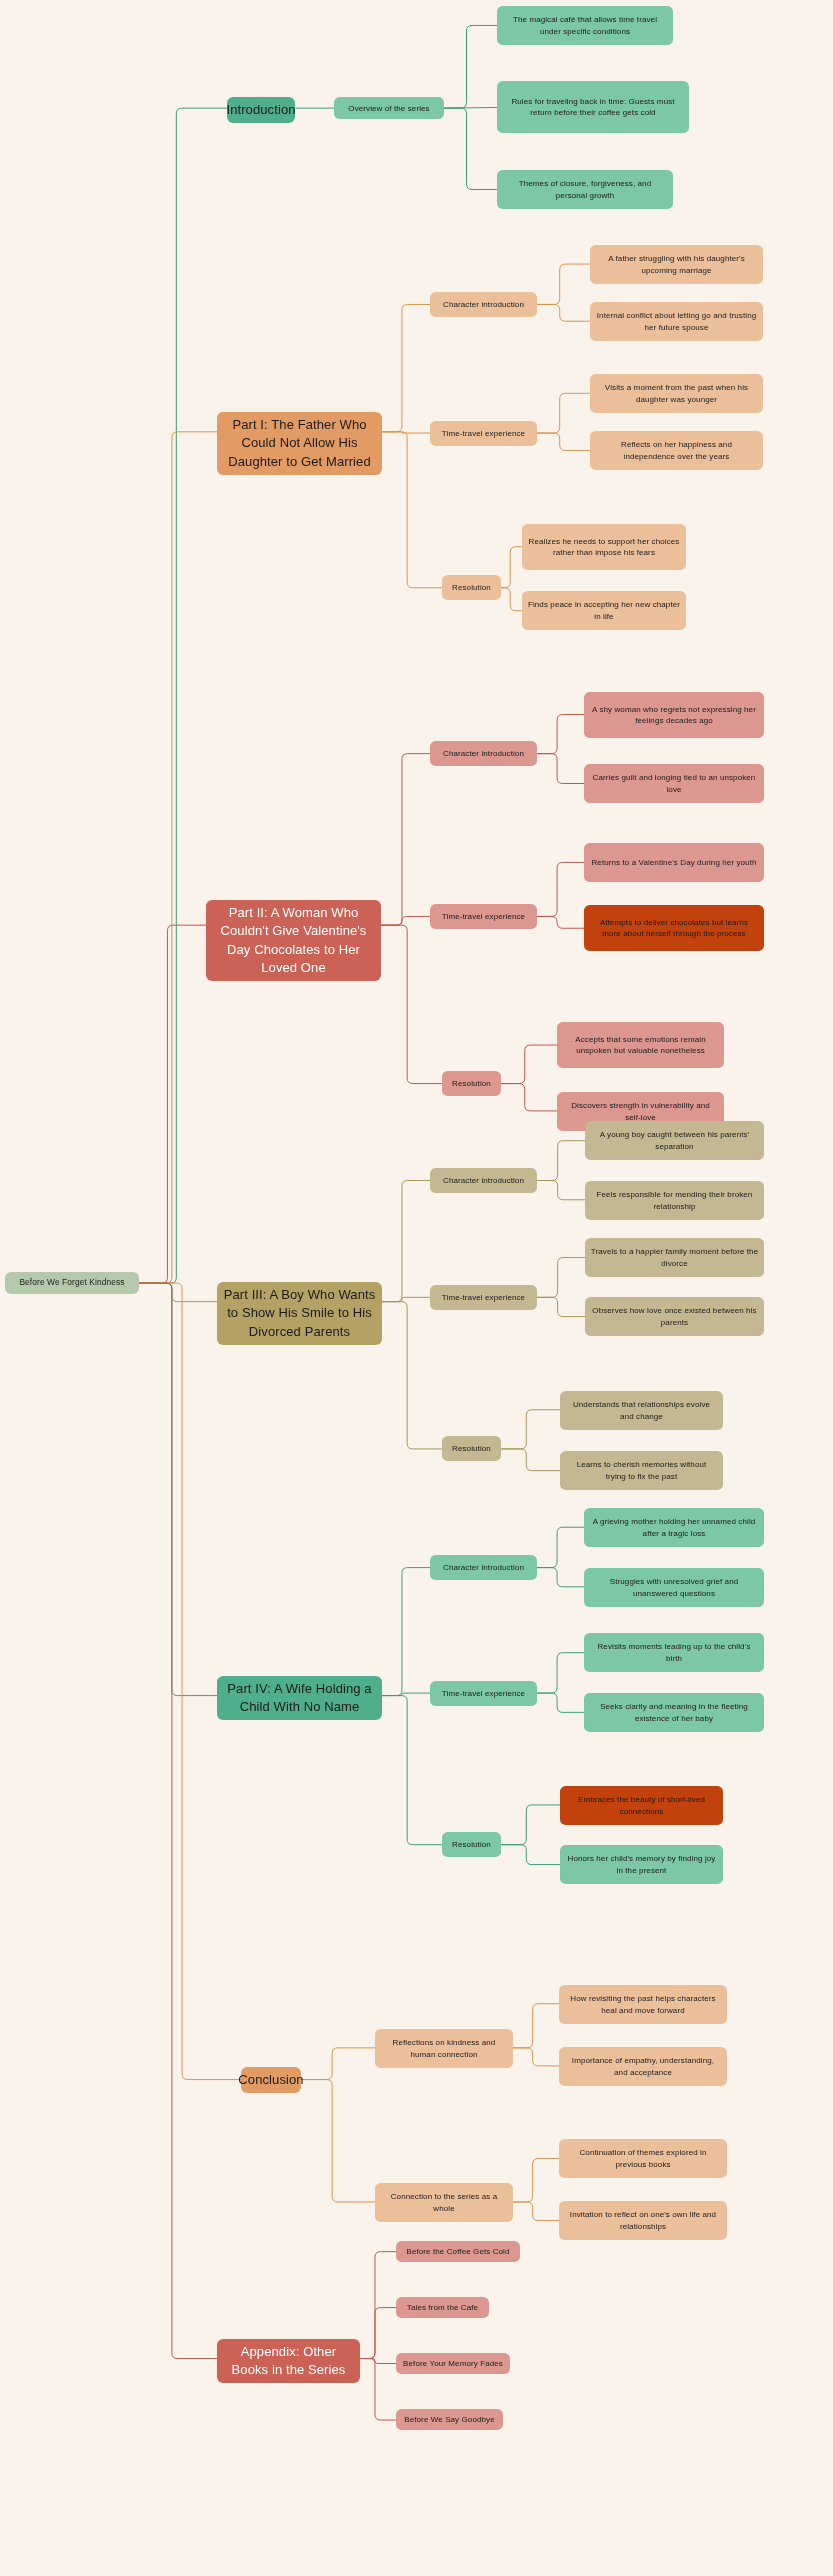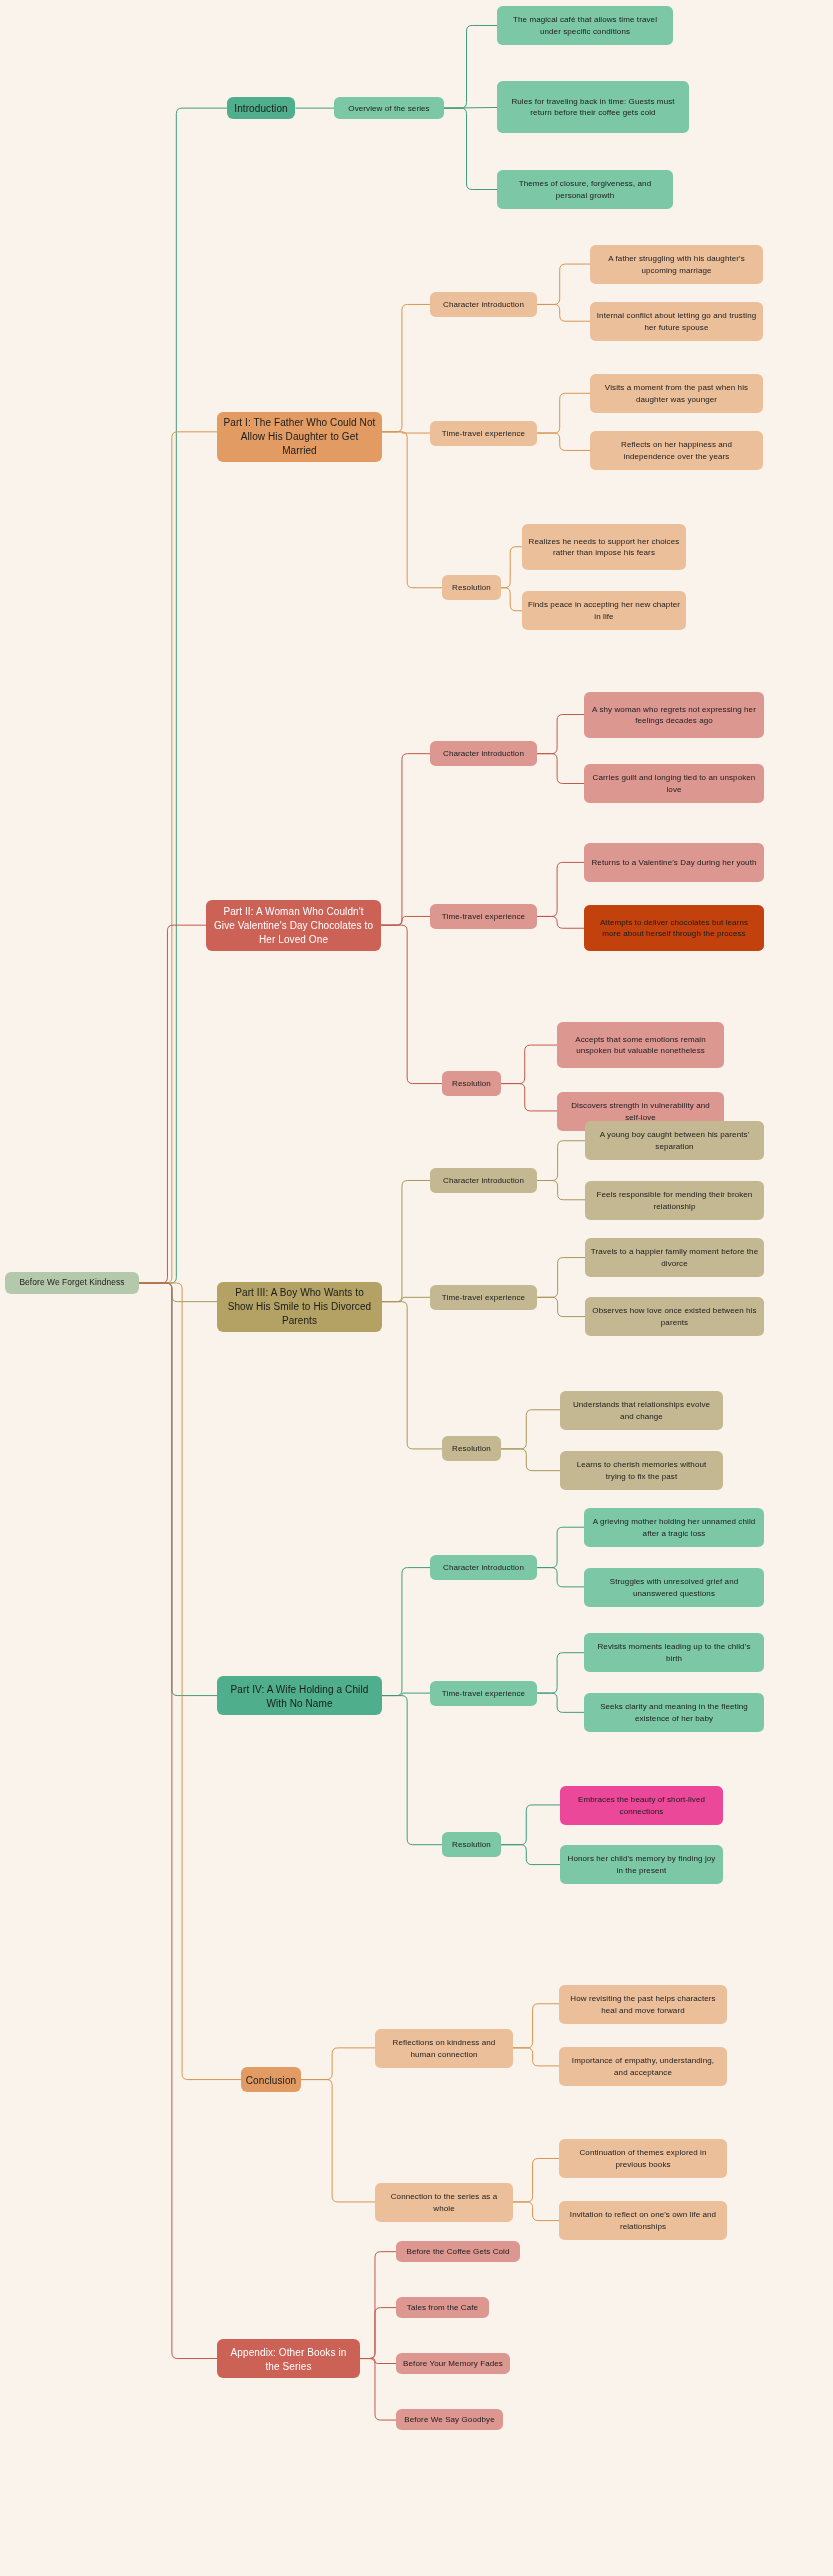--- a/index.html
+++ b/index.html
@@ -20,21 +20,21 @@
     justify-content:center;
     text-align:center;
     border-radius:5.6px;
     line-height:1.42;
     padding:3.7px 5.6px;
     color:#1b1b1b;
     font-size:8px;
     letter-spacing:0.1px;
   }
   .node.root{font-size:8.4px;border-radius:6.2px;}
-  .node.l1{font-size:10px;border-radius:6.2px;align-items:flex-end;}
+  .node.l1{font-size:13px;border-radius:6.2px;}
   .node.l1.light-on-dark{color:#ffffff;}
   .node.l2{font-size:8px;}
   .node.l3{font-size:8px;}
 </style>
 </head>
 <body>
 
 <div id="mindmap">
   <svg id="links" viewBox="0 0 1342 4146">
       <path d="M 224 2065 L 274.64 2065 Q 283.64 2065 283.64 2056 L 283.64 183 Q 283.64 174 292.64 174 L 366 174" fill="none" stroke="#3f9b7a" stroke-width="1.6" stroke-linecap="round"></path>
@@ -221,21 +221,21 @@
       </div>
       <div class="node l3" style="left: 584px; top: 1633px; width: 180px; min-height: 39px; background: rgb(124, 199, 166);">
         <span>Revisits moments leading up to the child’s birth</span>
       </div>
       <div class="node l3" style="left: 584px; top: 1693px; width: 180px; min-height: 39px; background: rgb(124, 199, 166);">
         <span>Seeks clarity and meaning in the fleeting existence of her baby</span>
       </div>
       <div class="node l2" style="left: 442px; top: 1832px; width: 59px; min-height: 25px; background: rgb(124, 199, 166);">
         <span>Resolution</span>
       </div>
-      <div class="node l3" style="left: 560px; top: 1786px; width: 163px; min-height: 39px; background: #ec4899; justify-content: flex-end;">
+      <div class="node l3" style="left: 560px; top: 1786px; width: 163px; min-height: 39px; background: #c2410c; justify-content: flex-end;">
         <span>Embraces the beauty of short-lived connections</span>
       </div>
       <div class="node l3" style="left: 560px; top: 1845px; width: 163px; min-height: 39px; background: rgb(124, 199, 166);">
         <span>Honors her child's memory by finding joy in the present</span>
       </div>
       <div class="node l1" style="left: 241px; top: 2067px; width: 60px; min-height: 25px; background: rgb(226, 155, 99);">
         <span>Conclusion</span>
       </div>
       <div class="node l2" style="left: 375px; top: 2029px; width: 138px; min-height: 39px; background: rgb(236, 191, 155);">
         <span>Reflections on kindness and human connection</span>

